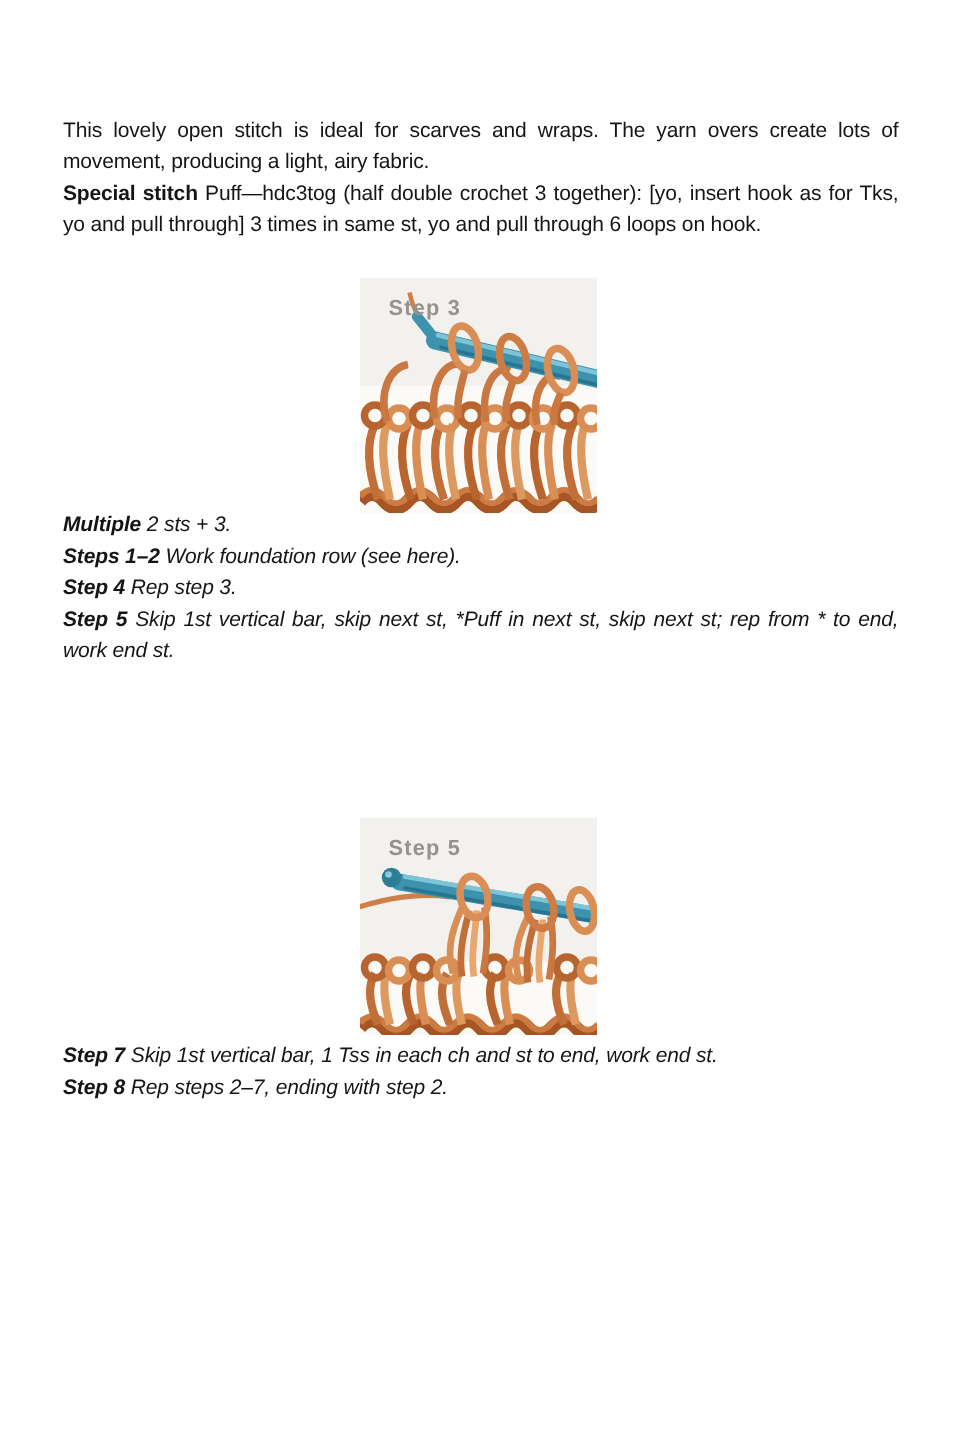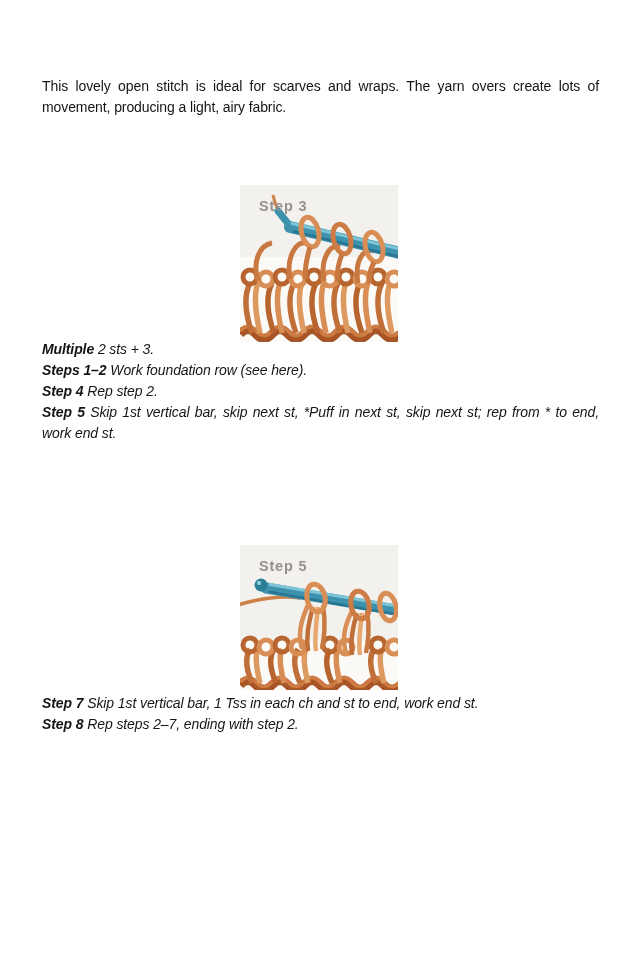--- a/index.html
+++ b/index.html
@@ -42,20 +42,23 @@
     font-weight: bold;
     letter-spacing: 0.8px;
     color: #96918c;
   }
 </style>
 </head>
 <body>
 
 <div class="text-block" id="block-top">
   <p class="para">This lovely open stitch is ideal for scarves and wraps. The yarn overs create lots of movement, producing a light, airy fabric.</p>
+  <p class="para"><b class="lbl">Special stitch</b>
+    <span>Puff—hdc3tog (half double crochet 3 together): [yo, insert hook as for Tks, yo and pull through] 3 times in same st, yo and pull through 6 loops on hook.</span>
+  </p>
 </div>
 
 <figure class="figure" id="figure-1" style="margin:0">
   <svg width="158" height="157" viewBox="0 0 158 157">
     <rect width="158" height="157" fill="#f3f1ed"></rect>
     <rect y="72" width="158" height="85" fill="#fcfaf7"></rect>
 
     <path d="M0,149 q8,-9 16,0 t16,0 t16,0 t16,0 t16,0 t16,0 t16,0 t16,0 t16,0 t16,0" stroke="#a85526" stroke-width="9" fill="none"></path>
     <path d="M0,146 q8,-9 16,0 t16,0 t16,0 t16,0 t16,0 t16,0 t16,0 t16,0 t16,0 t16,0" stroke="#d08046" stroke-width="4" fill="none" opacity="0.9"></path>
 
@@ -116,21 +119,21 @@
   </svg>
   <div class="fig-label">Step 3</div>
 </figure>
 
 <div class="text-block" id="block-mid">
   <p class="para"><b class="lbl">Multiple</b>
     <span>2 sts + 3.</span></p>
   <p class="para"><b class="lbl">Steps 1–2</b>
     <span>Work foundation row (see here).</span></p>
   <p class="para"><b class="lbl">Step 4</b>
-    <span>Rep step 2.</span></p>
+    <span>Rep step 3.</span></p>
   <p class="para"><b class="lbl">Step 5</b>
     <span>Skip 1st vertical bar, skip next st, *Puff in next st, skip next st; rep from * to end, work end st.</span></p>
 </div>
 
 <figure class="figure" id="figure-2" style="margin:0">
   <svg width="158" height="145" viewBox="0 0 158 145">
     <rect width="158" height="145" fill="#f3f1ed"></rect>
     <rect y="96" width="158" height="49" fill="#fcfaf7"></rect>
 
     <path d="M0,140 q8,-9 16,0 t16,0 t16,0 t16,0 t16,0 t16,0 t16,0 t16,0 t16,0 t16,0" stroke="#a85526" stroke-width="9" fill="none"></path>

